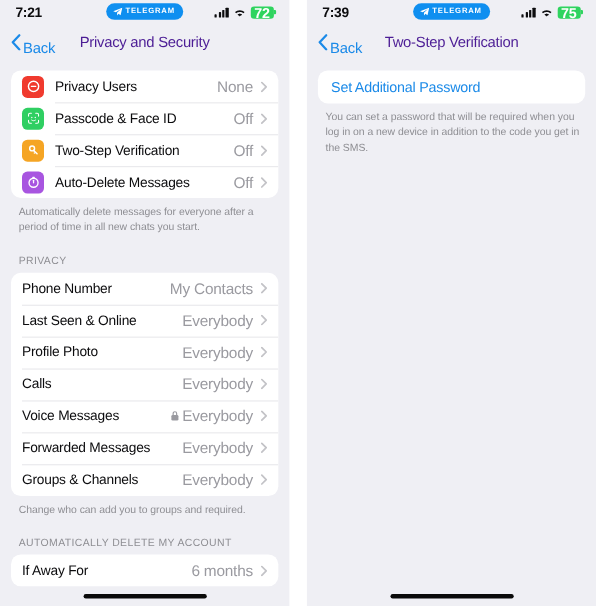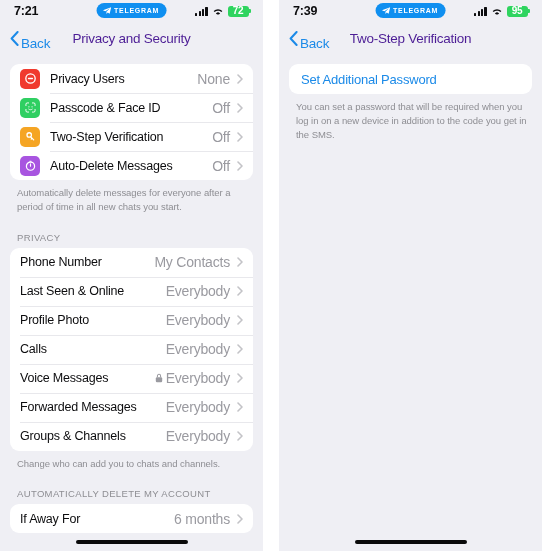--- a/index.html
+++ b/index.html
@@ -38,21 +38,21 @@
   .bars i:nth-child(1){ height: 3px; }
   .bars i:nth-child(2){ height: 5px; }
   .bars i:nth-child(3){ height: 7px; }
   .bars i:nth-child(4){ height: 9px; }
   .wifi { width: 12px; height: 9px; display:block; }
   .batt { position: relative; display: flex; align-items: center; }
   .batt-body {
     width: 21px; height: 11px; border-radius: 3px; background: #2fd45f;
     display: flex; align-items: center; justify-content: center;
   }
-  .batt-num { font-size: 10px; font-weight: 700; color: #ffffff; line-height: 1; letter-spacing: -0.2px; text-align: center; }
+  .batt-num { font-size: 13px; font-weight: 700; color: #ffffff; line-height: 1; letter-spacing: -0.2px; text-align: center; }
   .batt-cap { width: 1.6px; height: 4px; background: #2fd45f; border-radius: 0 1px 1px 0; margin-left: 0.8px; }
 
   
   .navbar {
     position: relative; height: 33px; background: #efeff4;
     display: flex; align-items: center; padding: 0 10px;
   }
   .back { display: flex; align-items: center; gap: 2px; cursor: pointer; }
   .back svg { display: block; }
   .back-label { font-size: 13.5px; color: #1b8ae8; letter-spacing: -0.2px; margin-top: 10px; }
@@ -283,21 +283,21 @@
         <div class="row">
           <span class="row-label">Groups &amp; Channels</span>
           <span class="row-value">Everybody</span>
           <svg class="chevron" width="6" height="10" viewBox="0 0 6 10">
               <path d="M1 1l4 4-4 4" stroke="#c3c3c7" stroke-width="1.6" fill="none" stroke-linecap="round" stroke-linejoin="round"></path>
             </svg>
         </div>
 
       </div>
 
-      <div class="footnote">Change who can add you to chats and channels.</div>
+      <div class="footnote">Change who can add you to groups and required.</div>
 
       <div class="section-header">AUTOMATICALLY DELETE MY ACCOUNT</div>
 
       <div class="card">
         <div class="row">
           <span class="row-label">If Away For</span>
           <span class="row-value">6 months</span>
           <svg class="chevron" width="6" height="10" viewBox="0 0 6 10">
               <path d="M1 1l4 4-4 4" stroke="#c3c3c7" stroke-width="1.6" fill="none" stroke-linecap="round" stroke-linejoin="round"></path>
             </svg>
@@ -329,21 +329,21 @@
             <i></i>
             <i></i>
           </span>
         <svg class="wifi" viewBox="0 0 16 12">
           <path d="M8 10.6l2-2.4a3.1 3.1 0 00-4 0l2 2.4z" fill="#0c0c0e"></path>
           <path d="M8 5.1c1.7 0 3.3.6 4.5 1.7l1.3-1.5A8.6 8.6 0 008 3a8.6 8.6 0 00-5.8 2.3l1.3 1.5A6.7 6.7 0 018 5.1z" fill="#0c0c0e"></path>
           <path d="M8 7.2c1 0 2 .4 2.8 1l-1.2 1.4a2.6 2.6 0 00-3.2 0L5.2 8.2A4.3 4.3 0 018 7.2z" fill="#0c0c0e"></path>
         </svg>
         <span class="batt">
           <span class="batt-body">
-            <span class="batt-num">95</span>
+            <span class="batt-num">75</span>
           </span>
           <span class="batt-cap"></span>
         </span>
       </div>
     </div>
 
     <div class="navbar">
       <div class="back">
         <svg width="9" height="15" viewBox="0 0 9 15">
           <path d="M7.6 1L1.6 7.5l6 6.5" stroke="#1b8ae8" stroke-width="2" fill="none" stroke-linecap="round" stroke-linejoin="round"></path>

